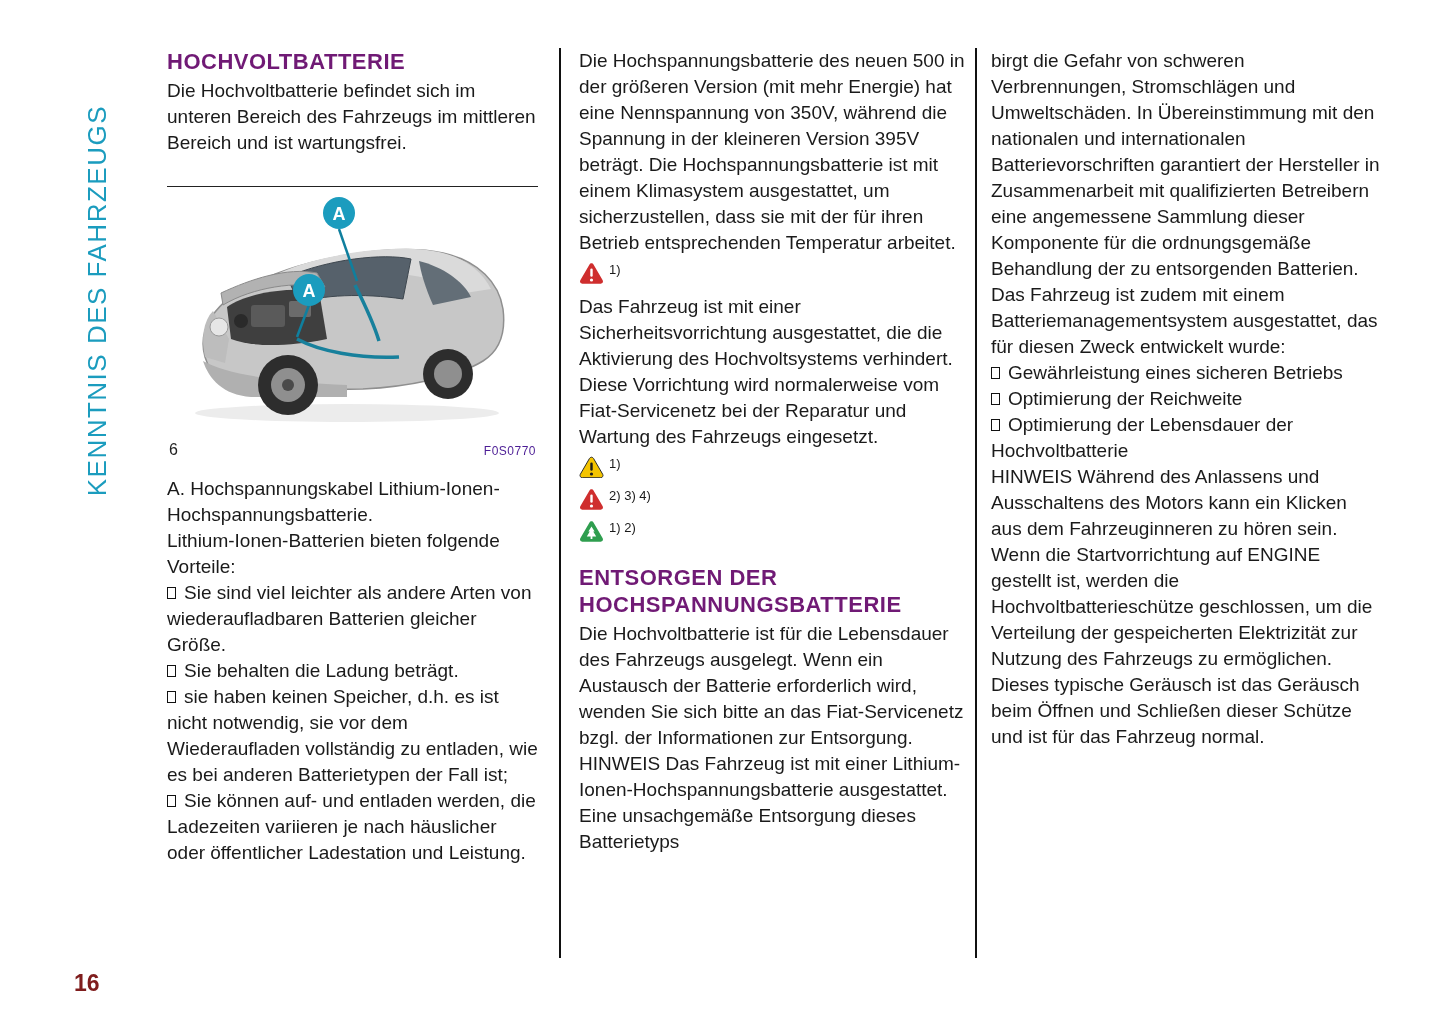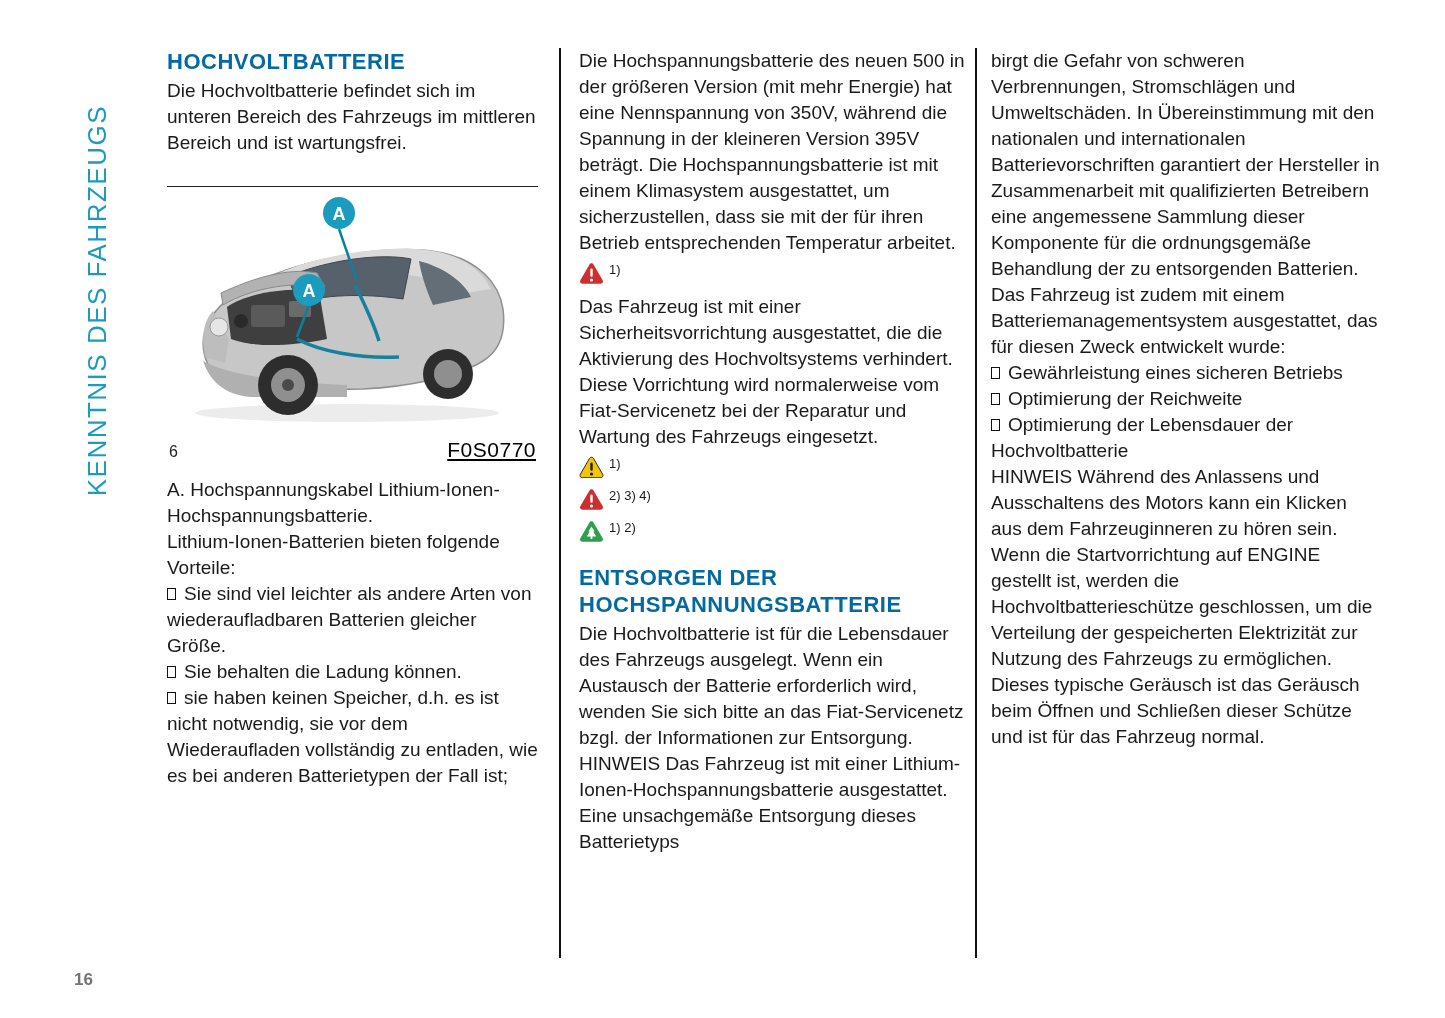--- a/index.html
+++ b/index.html
@@ -23,52 +23,52 @@
   .divider { position:absolute; top:48px; width:2px; height:910px; background:#111; }
   .divider.d1 { left:559px; }
   .divider.d2 { left:975px; }
 
   .col { position:absolute; top:48px; font-size:19px; line-height:26px; }
   .col1 { left:167px; width:371px; }
   .col2 { left:579px; width:386px; }
   .col3 { left:991px; width:390px; }
 
   h2.section {
-    color:#0369a1; font-size:22px; line-height:27px; font-weight:bold;
+    color:#701a75; font-size:22px; line-height:27px; font-weight:bold;
     letter-spacing:0.5px; margin:0 0 3px 0;
   }
   .col3 h2.section { max-width:290px; margin-top:14px; }
   .col2 h2.section { margin-top:18px; }
 
   p { margin:0; }
   p.li .sq {
     display:inline-block; width:9px; height:12px;
     border:1.8px solid #111; margin-right:8px;
   }
 
   
   .fig-rule { border-top:1.6px solid #222; margin-top:30px; }
   .figure { position:relative; }
   .figure svg.car { display:block; width:371px; height:244px; margin-top:2px; }
   .figcap {
     display:flex; justify-content:space-between; align-items:baseline;
     margin-top:4px; padding:0 2px;
   }
   .figcap .fig-index { font-size:16px; color:#222; }
-  .figcap .fig-code { font-size:21px; color:#000000; letter-spacing:0.5px;text-decoration:underline; }
+  .figcap .fig-code { font-size:12px; color:#4c1d95; letter-spacing:0.5px; }
   .after-fig { margin-top:12px; }
 
   
   .iconrow { display:flex; align-items:flex-start; margin:6px 0 6px 0; height:26px; }
   .iconrow svg { flex:0 0 auto; }
   .refs { font-size:13px; line-height:13px; margin-left:5px; position:relative; top:1px; color:#1a1a1a; }
 
   .pageno {
     position:absolute; left:74px; top:970px;
-    font-size:17px; font-weight:bold; color:#737373;
+    font-size:23px; font-weight:bold; color:#7f1d1d;
   }
 </style>
 </head>
 <body>
 
 <div class="page">
 
   <div class="sidebar">
     <span class="vtext">KENNTNIS DES FAHRZEUGS</span>
   </div>
@@ -125,22 +125,23 @@
       </svg>
       <div class="figcap">
         <span class="fig-index">6</span>
         <span class="fig-code">F0S0770</span>
       </div>
     </div>
 
     <p class="after-fig">A. Hochspannungskabel Lithium-Ionen-Hochspannungsbatterie.</p>
     <p>Lithium-Ionen-Batterien bieten folgende Vorteile:</p>
     <p class="li"><span class="sq"></span><span>Sie sind viel leichter als andere Arten von wiederaufladbaren Batterien gleicher Größe.</span></p>
-    <p class="li"><span class="sq"></span><span>Sie behalten die Ladung können.</span></p>
+    <p class="li"><span class="sq"></span><span>Sie behalten die Ladung beträgt.</span></p>
     <p class="li"><span class="sq"></span><span>sie haben keinen Speicher, d.h. es ist nicht notwendig, sie vor dem Wiederaufladen vollständig zu entladen, wie es bei anderen Batterietypen der Fall ist;</span></p>
+    <p class="li"><span class="sq"></span><span>Sie können auf- und entladen werden, die Ladezeiten variieren je nach häuslicher oder öffentlicher Ladestation und Leistung.</span></p>
   </div>
 
   <div class="col col2">
     <p>Die Hochspannungsbatterie des neuen 500 in der größeren Version (mit mehr Energie) hat eine Nennspannung von 350V, während die Spannung in der kleineren Version 395V beträgt. Die Hochspannungsbatterie ist mit einem Klimasystem ausgestattet, um sicherzustellen, dass sie mit der für ihren Betrieb entsprechenden Temperatur arbeitet.</p>
 
     <div class="iconrow">
       <svg width="25" height="22" viewBox="0 0 25 22">
         <path d="M12.5,1.2 C13.3,1.2 14.1,1.7 14.5,2.4 L23.7,18.3 C24.1,19 24.1,19.9 23.7,20.6 C23.3,21.3 22.5,21.7 21.7,21.7 L3.3,21.7 C2.5,21.7 1.7,21.3 1.3,20.6 C0.9,19.9 0.9,19 1.3,18.3 L10.5,2.4 C10.9,1.7 11.7,1.2 12.5,1.2 Z" fill="#cf2e2e"></path>
         <rect x="11.3" y="6.6" width="2.4" height="8.2" rx="1.2" fill="#ffffff"></rect>
         <circle cx="12.5" cy="18" r="1.6" fill="#ffffff"></circle>

